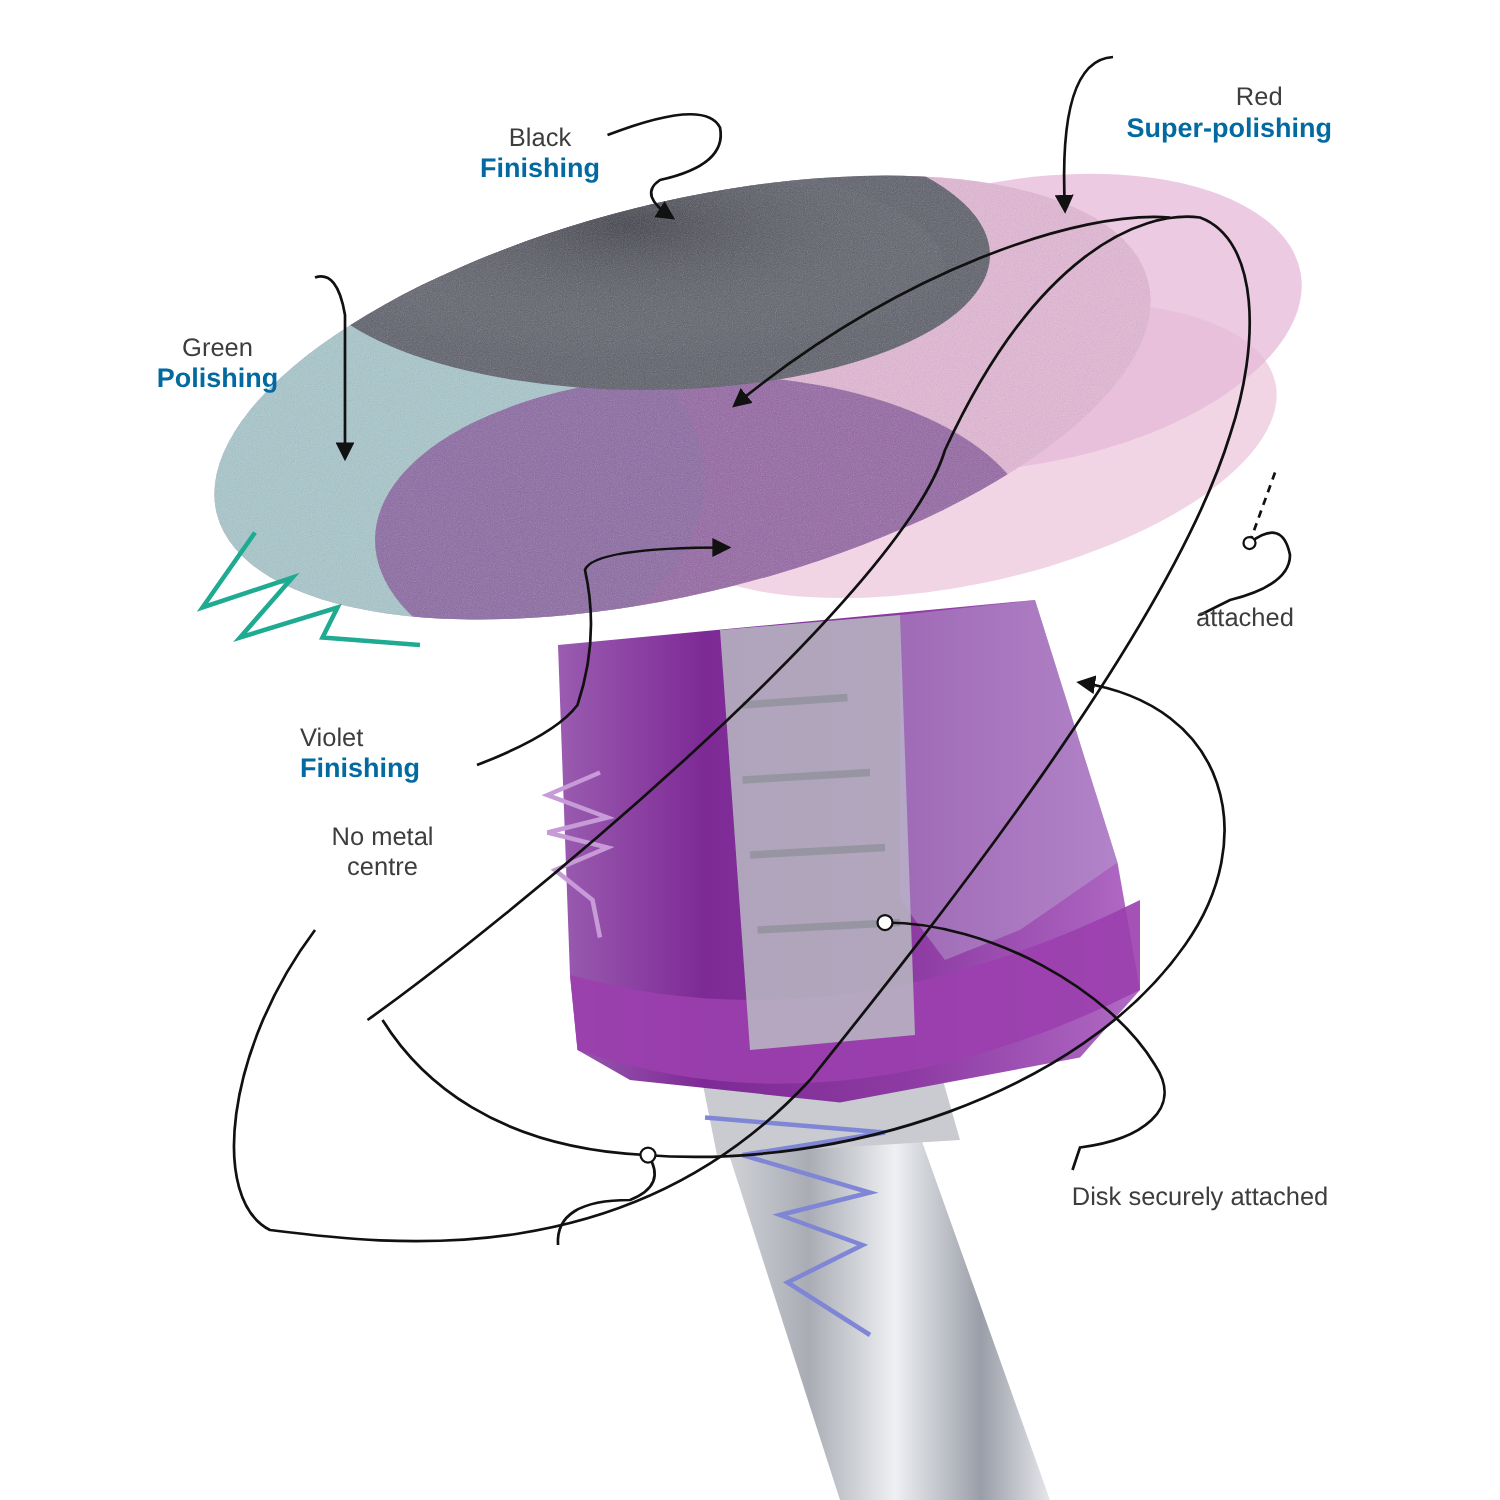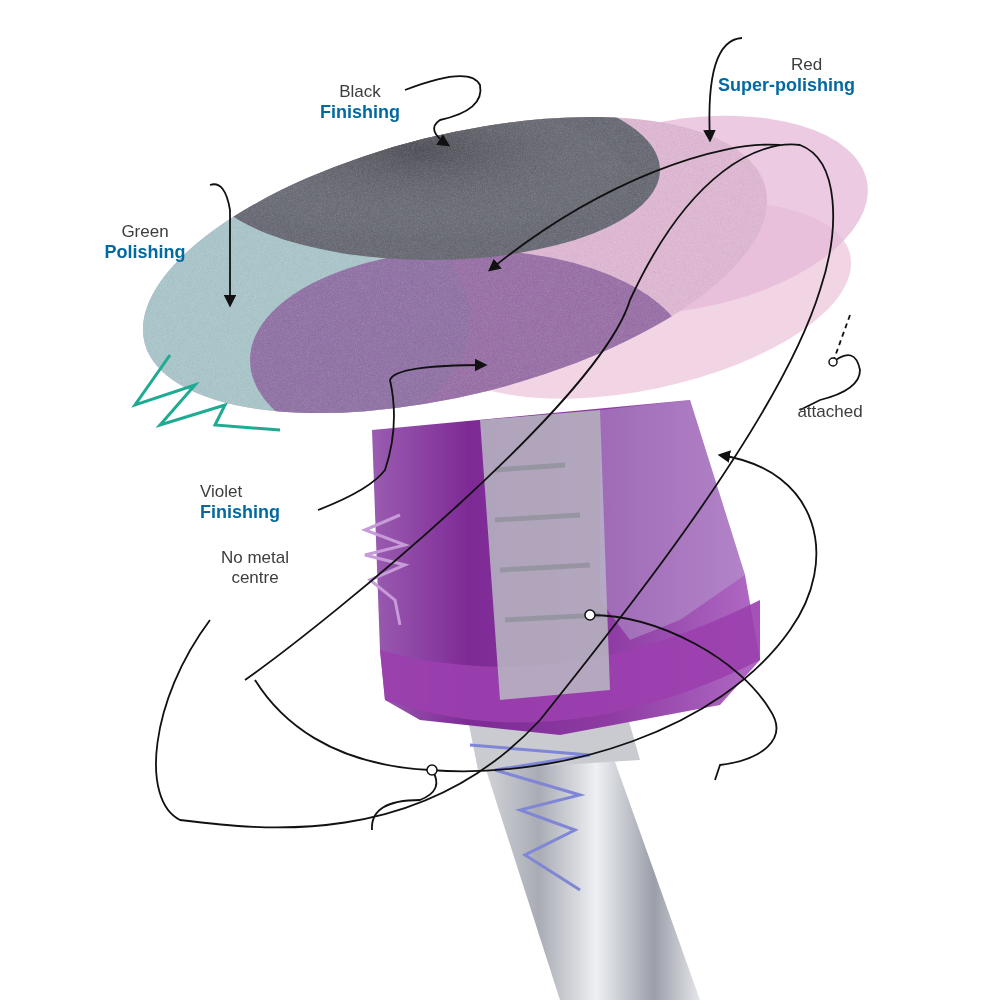--- a/index.html
+++ b/index.html
@@ -101,21 +101,21 @@
   <circle cx="833" cy="362" r="4" fill="#fff" stroke="#111" stroke-width="1.5"></circle>
   <circle cx="590" cy="615" r="5" fill="#fff" stroke="#111" stroke-width="1.5"></circle>
   <circle cx="432" cy="770" r="5" fill="#fff" stroke="#111" stroke-width="1.5"></circle>
 </svg>
 
 <div class="label" style="left:300px; top:82px; width:120px;">
   <span class="light">Black</span>
   <span class="bold">Finishing</span>
 </div>
 
-<div class="label" style="left:704px; top:55px; width:165px;">
+<div class="label" style="left:737px; top:55px; width:165px;">
   <span class="light" style="padding-left:40px;">Red</span>
   <span class="bold">Super-polishing</span>
 </div>
 
 <div class="label" style="left:90px; top:222px; width:110px;">
   <span class="light">Green</span>
   <span class="bold">Polishing</span>
 </div>
 
 <div class="label left" style="left:200px; top:482px; width:117px;">
@@ -126,13 +126,14 @@
 <div class="label" style="left:200px; top:548px; width:110px;">
   <span class="light">No metal</span>
   <span class="light">centre</span>
 </div>
 
 <div class="label" style="left:790px; top:402px; width:80px;">
   <span class="light">attached</span>
 </div>
 
 <div class="label" style="left:690px; top:788px; width:220px;">
+  <span class="light">Disk securely attached</span>
 </div>
 
 </body></html>

